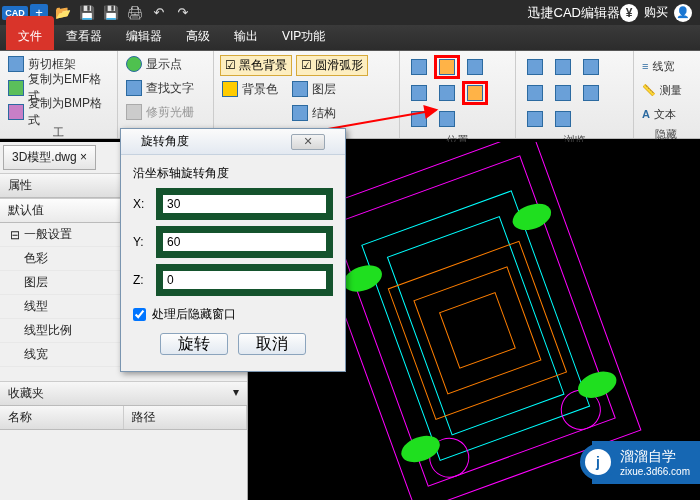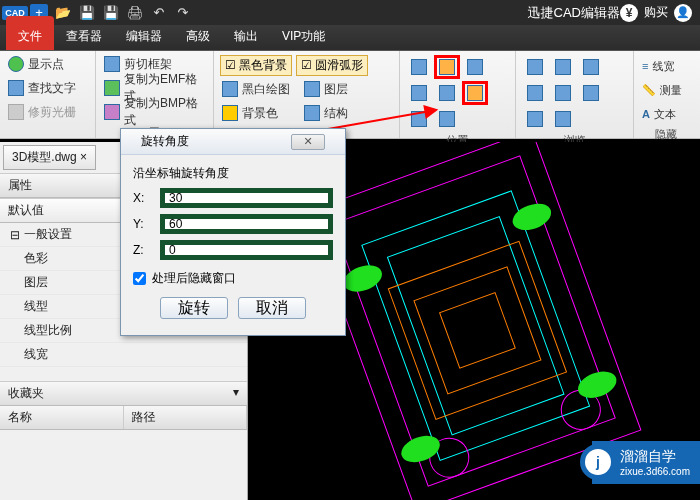--- a/index.html
+++ b/index.html
@@ -53,21 +53,21 @@
 .or{ border-color:#ff7f00;}
 .gr{ position:absolute; background:#1fdf1f; border-radius:50%;}
 
 
 .dialog{ position:absolute; left:120px; top:128px; width:226px; background:#f0f0f0; border:1px solid #7a95b0; box-shadow:2px 2px 6px rgba(0,0,0,0.4); font-size:12px;}
 .dlg-title{ background:linear-gradient(#fbfbfb,#e3e9f1); padding:4px 20px; display:flex; justify-content:space-between; align-items:center; border-bottom:1px solid #c6d2df;}
 .dlg-close{ width:34px; height:16px; background:linear-gradient(#f3f3f3,#d8d8d8); border:1px solid #9aa7b4; border-radius:2px; font-size:11px; text-align:center; line-height:13px; color:#555;}
 .dlg-body{ padding:10px 12px 4px;}
 .dlg-row{ display:flex; align-items:center; gap:8px; margin:6px 0;}
 .dlg-row label{ width:20px;}
-.dlg-row input[type=text]{ flex:1; border:5px solid #14532d; padding:2px 4px; font-size:12px; height:20px;}
+.dlg-row input[type=text]{ flex:1; border:7px solid #14532d; padding:2px 4px; font-size:12px; height:32px;}
 .dlg-check{ display:flex; align-items:center; gap:6px; margin-top:10px;}
 .dlg-btns{ display:flex; justify-content:center; gap:10px; padding:10px 0 12px;}
 .dlg-btns button{ width:68px; height:22px; background:linear-gradient(#fdfdfd,#e2e9f1); border:1px solid #8ba4bd; border-radius:3px; font-size:16px;}
 
 
 .arrow{ position:absolute; left:328px; top:128px; width:110px; height:2px; background:#f00; transform-origin:left center; transform:rotate(-10deg);}
 .arrow::after{ content:""; position:absolute; right:-2px; top:-6px; border-left:14px solid #f00; border-top:7px solid transparent; border-bottom:7px solid transparent;}
 
 
 .watermark{ position:absolute; right:0; bottom:16px; background:#1667b3; color:#fff; font-size:14px; padding:6px 10px 6px 28px; display:flex; flex-direction:column; line-height:1.3;}
@@ -104,67 +104,63 @@
 <div class="maintabs">
   <div class="tab active">文件</div>
   <div class="tab">查看器</div>
   <div class="tab">编辑器</div>
   <div class="tab">高级</div>
   <div class="tab">输出</div>
   <div class="tab">VIP功能</div>
 </div>
 
 <div class="ribbon">
+  <div class="ribbon-group" style="width:118px;">
+    <div class="rgrid" style="flex:1;">
+      <div class="rbtn">
+          <span class="ricon"></span>
+          <span>剪切框架</span>
+        </div>
+      <div class="rbtn">
+          <span class="ricon" style="background:#5bbf5b;"></span>
+          <span>复制为EMF格式</span>
+        </div>
+      <div class="rbtn">
+          <span class="ricon" style="background:#c77fc7;"></span>
+          <span>复制为BMP格式</span>
+        </div>
+    </div>
+    <div class="label">工</div>
+  </div>
+
   <div class="ribbon-group" style="width:96px;">
     <div class="rgrid" style="flex:1;">
       <div class="rbtn">
           <span class="ricon" style="background:#4fc14f;border-radius:50%;"></span>
           <span>显示点</span>
         </div>
       <div class="rbtn">
           <span class="ricon"></span>
           <span>查找文字</span>
         </div>
       <div class="rbtn" style="color:#999;">
           <span class="ricon" style="background:#ccc;border-color:#aaa;"></span>
           <span>修剪光栅</span>
         </div>
     </div>
     <div class="label">&nbsp;</div>
-  </div>
-
-  <div class="ribbon-group" style="width:118px;">
-    <div class="rgrid" style="flex:1;">
-      <div class="rbtn">
-          <span class="ricon"></span>
-          <span>剪切框架</span>
-        </div>
-      <div class="rbtn">
-          <span class="ricon" style="background:#5bbf5b;"></span>
-          <span>复制为EMF格式</span>
-        </div>
-      <div class="rbtn">
-          <span class="ricon" style="background:#c77fc7;"></span>
-          <span>复制为BMP格式</span>
-        </div>
-    </div>
-    <div class="label">工</div>
   </div>
 
   <div class="ribbon-group" style="width:186px;">
     <div style="display:flex;gap:4px;padding:2px 0;">
       <span class="chk active">☑ <span>黑色背景</span></span>
       <span class="chk active">☑ <span>圆滑弧形</span></span>
     </div>
     <div style="display:flex; gap:10px;">
       <div class="rgrid">
-        <div class="rbtn">
-            <span class="ricon"></span>
-            <span>黑白绘图</span>
-          </div>
         <div class="rbtn">
             <span class="ricon" style="background:#ffcc00;"></span>
             <span>背景色</span>
           </div>
       </div>
       <div class="rgrid">
         <div class="rbtn">
             <span class="ricon"></span>
             <span>图层</span>
           </div>

